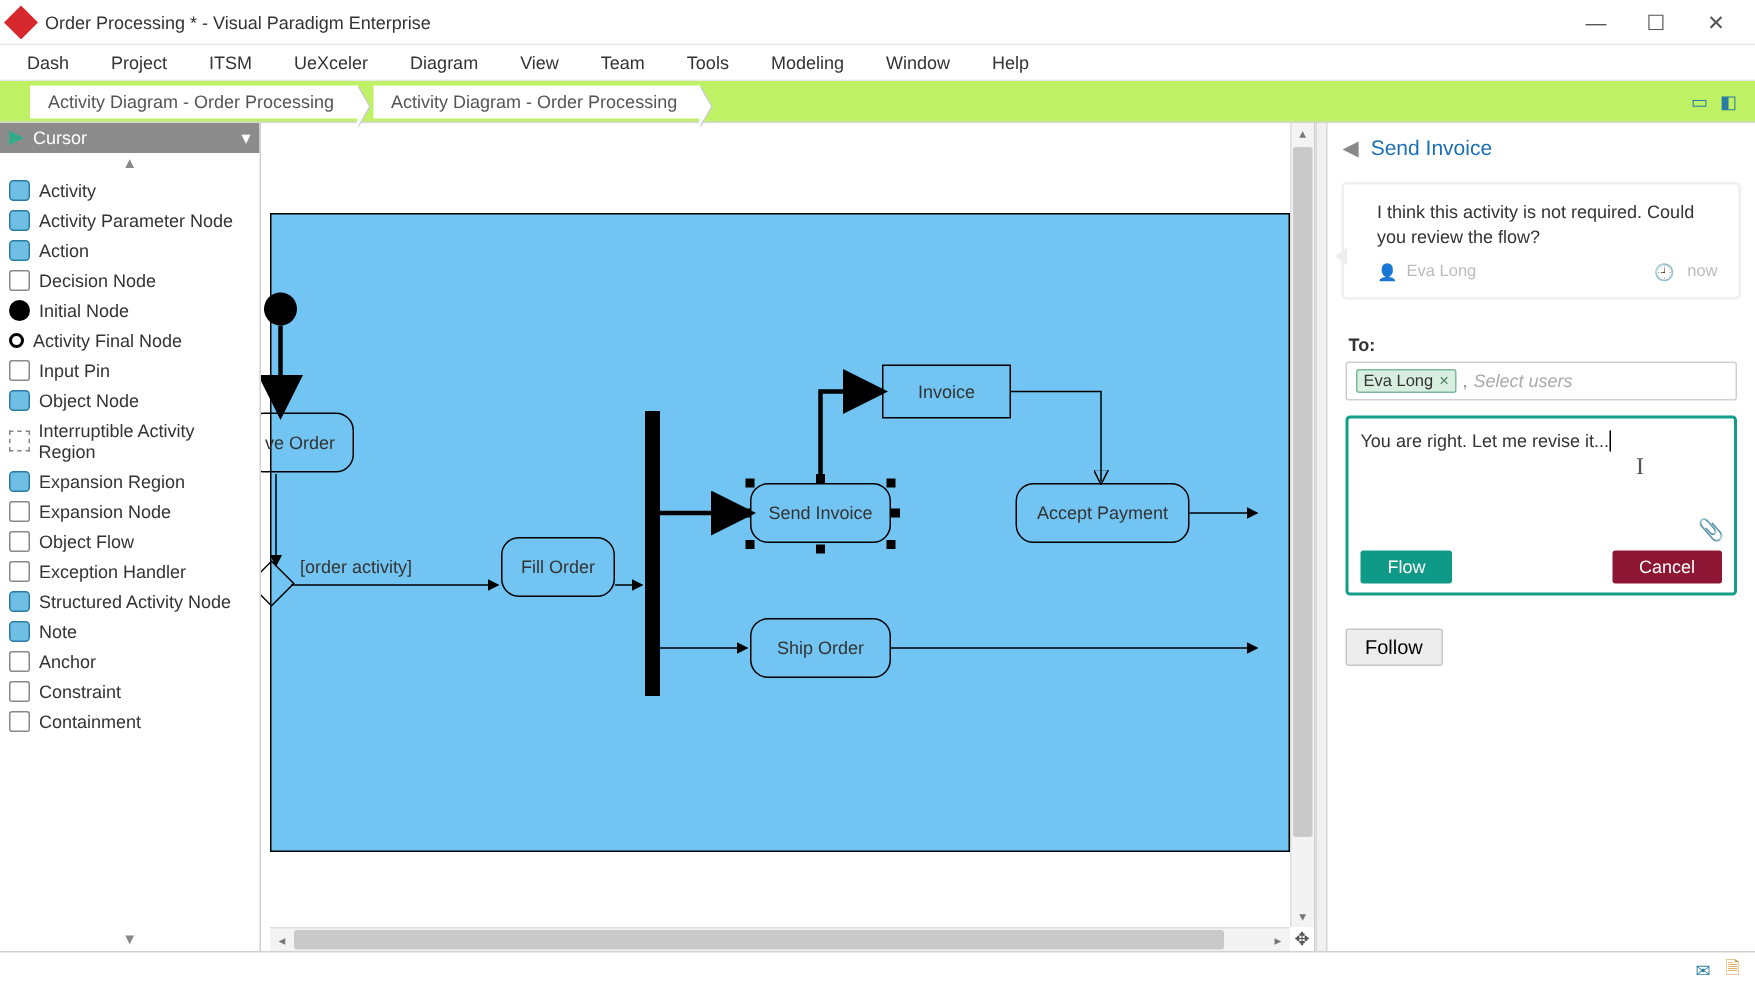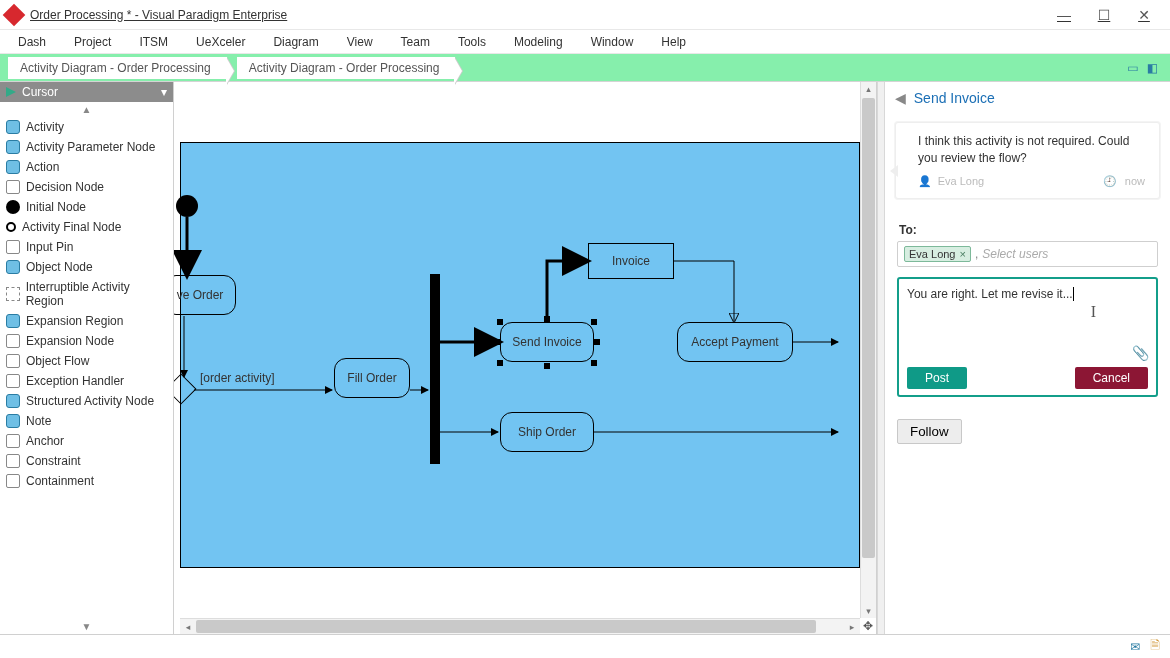--- a/index.html
+++ b/index.html
@@ -1,26 +1,26 @@
 <!DOCTYPE html>
 <html><head>
 <meta charset="utf-8">
 <style>
   * { box-sizing: border-box; }
   body { margin: 0; font-family: "Segoe UI", Arial, sans-serif; font-size: 12px; color: #333; background: #fff; width: 1170px; height: 658px; overflow: hidden; position: relative; }
   
-  .titlebar { height: 30px; display: flex; align-items: center; padding: 0 6px; border-bottom: 1px solid #e8e8e8; text-decoration: underline;}
+  .titlebar { height: 30px; display: flex; align-items: center; padding: 0 6px; border-bottom: 1px solid #e8e8e8;}
   .titlebar .logo { width: 16px; height: 16px; background: #d7282e; transform: rotate(45deg); margin-right: 8px; }
   .titlebar .title { flex: 1; }
   .titlebar .winbtn { width: 40px; height: 30px; display:flex; align-items:center; justify-content:center; font-size:14px; color:#555;}
   
   .menubar { height: 24px; display:flex; align-items:center; padding: 0 18px; gap: 28px; border-bottom:1px solid #e8e8e8;}
   .menuitem { cursor:pointer; }
   
-  .bcrow { height: 28px; display:flex; align-items:center; padding-left:8px; border-bottom:1px solid #d4d4d4; background:#86efac;justify-content:flex-end; }
+  .bcrow { height: 28px; display:flex; align-items:center; padding-left:20px; border-bottom:1px solid #d4d4d4; background:#bef264;justify-content:flex-end; }
   .crumb { position:relative; padding:4px 16px 4px 12px; color:#555; background:#fff; }
   .crumb::after { content:""; position:absolute; right:-8px; top:0; width:0;height:0; border-left:8px solid #ccc; border-top:14px solid transparent; border-bottom:14px solid transparent;}
   .crumb::before{ content:""; position:absolute; right:-7px; top:0; width:0;height:0; border-left:8px solid #fff; border-top:14px solid transparent; border-bottom:14px solid transparent; z-index:1;}
   .bcrow .right-icons { margin-left:auto; display:flex; gap:8px; padding-right:12px;}
   
   .body { display:flex; height: calc(658px - 30px - 24px - 28px - 24px); }
   .palette { width: 174px; border-right:1px solid #d0d0d0; overflow:hidden; display:flex; flex-direction:column;}
   .palette .sel { background:#8c8c8c; color:#fff; display:flex; align-items:center; padding:3px 6px; gap:6px;}
   .palette .arrow-row { text-align:center; color:#888; font-size:10px; padding:2px;}
   .palette .item { display:flex; align-items:center; gap:6px; padding:3px 6px; cursor:pointer;}
@@ -306,21 +306,21 @@
       </span>
       <span style="color:#888;">,</span>
       <span class="placeholder">Select users</span>
     </div>
 
     <div class="msgbox">
       <span>You are right. Let me revise it...</span><span class="caret"></span>
       <span style="position:absolute; right:60px; top:24px; font-size:16px; color:#555; font-family:serif;">I</span>
       <span class="attach">📎</span>
       <div class="btnrow">
-        <button class="btn post">Post</button>
+        <button class="btn post">Flow</button>
         <button class="btn cancel">Cancel</button>
       </div>
     </div>
 
     <div class="followrow">
       <button class="follow">Follow</button>
     </div>
   </div>
 </div>
 

